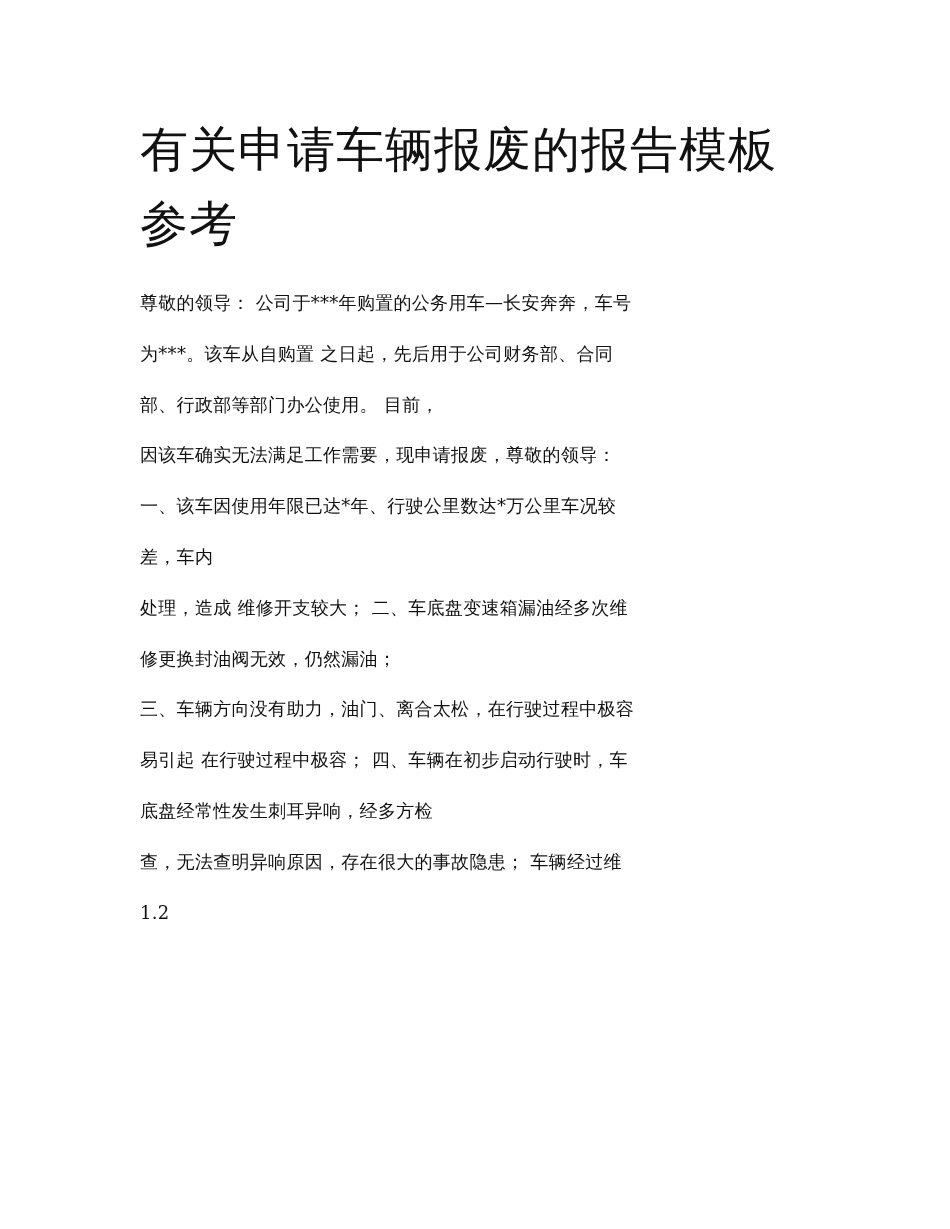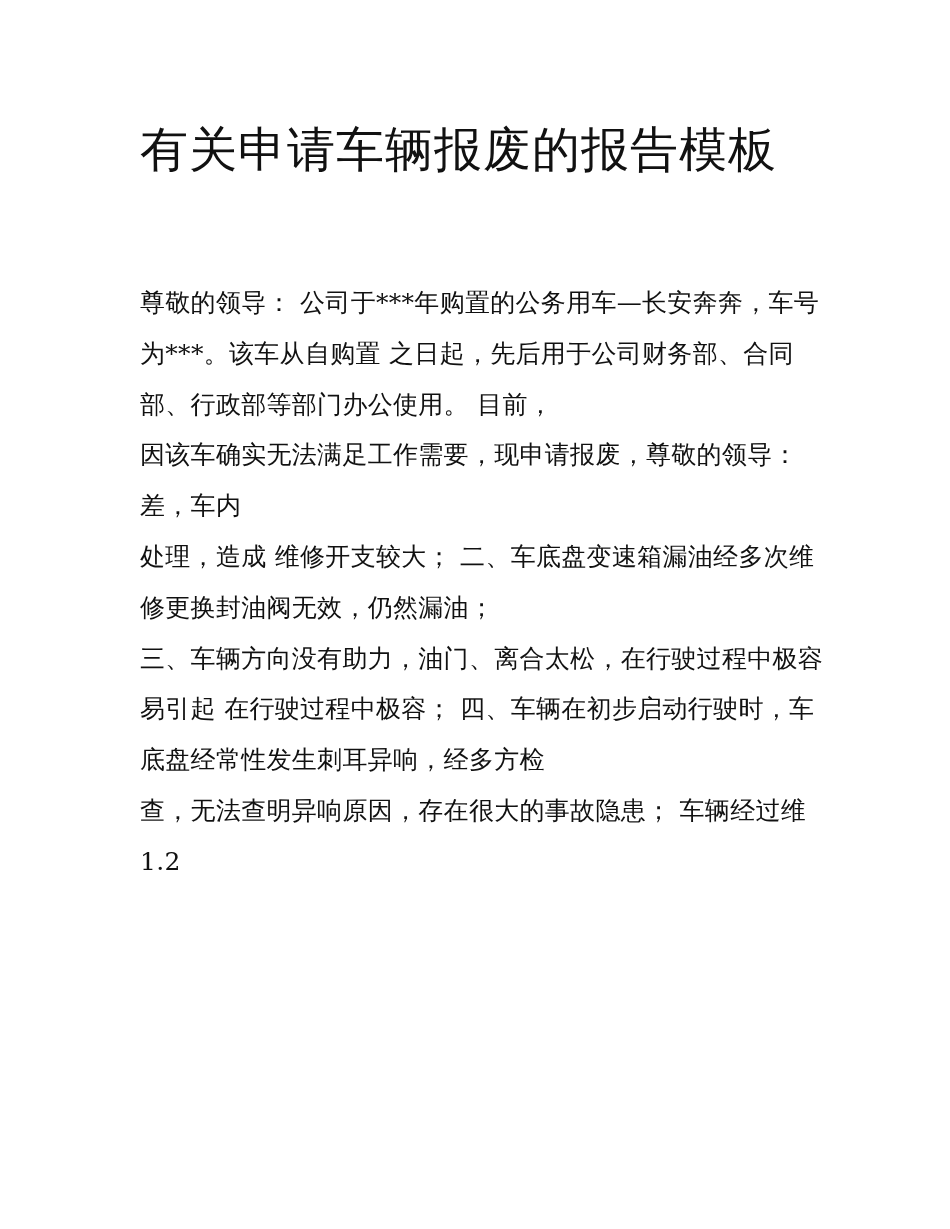--- a/index.html
+++ b/index.html
@@ -36,40 +36,42 @@
     }
     .body-text {
       position: absolute;
       left: 140px;
       top: 278px;
       width: 690px;
       margin: 0;
     }
     .line {
       display: block;
-      font-size: 25px;
+      font-size: 18px;
       line-height: 50.8px;
       height: 50.8px;
       white-space: nowrap;
       letter-spacing: 0.3px;
     }
   </style>
 </head>
 <body>
 
 <div class="page">
   <h1 class="title">
     <span class="title-line" style="display:block">有关申请车辆报废的报告模板</span>
+    <span class="title-line" style="display:block">参考</span>
   </h1>
 
   <div class="body-text">
     <span class="line">尊敬的领导： 公司于***年购置的公务用车—长安奔奔，车号</span>
     <span class="line">为***。该车从自购置 之日起，先后用于公司财务部、合同</span>
     <span class="line">部、行政部等部门办公使用。 目前，</span>
     <span class="line">因该车确实无法满足工作需要，现申请报废，尊敬的领导：</span>
+    <span class="line">一、该车因使用年限已达*年、行驶公里数达*万公里车况较</span>
     <span class="line">差，车内</span>
     <span class="line">处理，造成 维修开支较大； 二、车底盘变速箱漏油经多次维</span>
     <span class="line">修更换封油阀无效，仍然漏油；</span>
     <span class="line">三、车辆方向没有助力，油门、离合太松，在行驶过程中极容</span>
     <span class="line">易引起 在行驶过程中极容； 四、车辆在初步启动行驶时，车</span>
     <span class="line">底盘经常性发生刺耳异响，经多方检</span>
     <span class="line">查，无法查明异响原因，存在很大的事故隐患； 车辆经过维</span>
     <span class="line">1.2</span>
   </div>
 </div>

